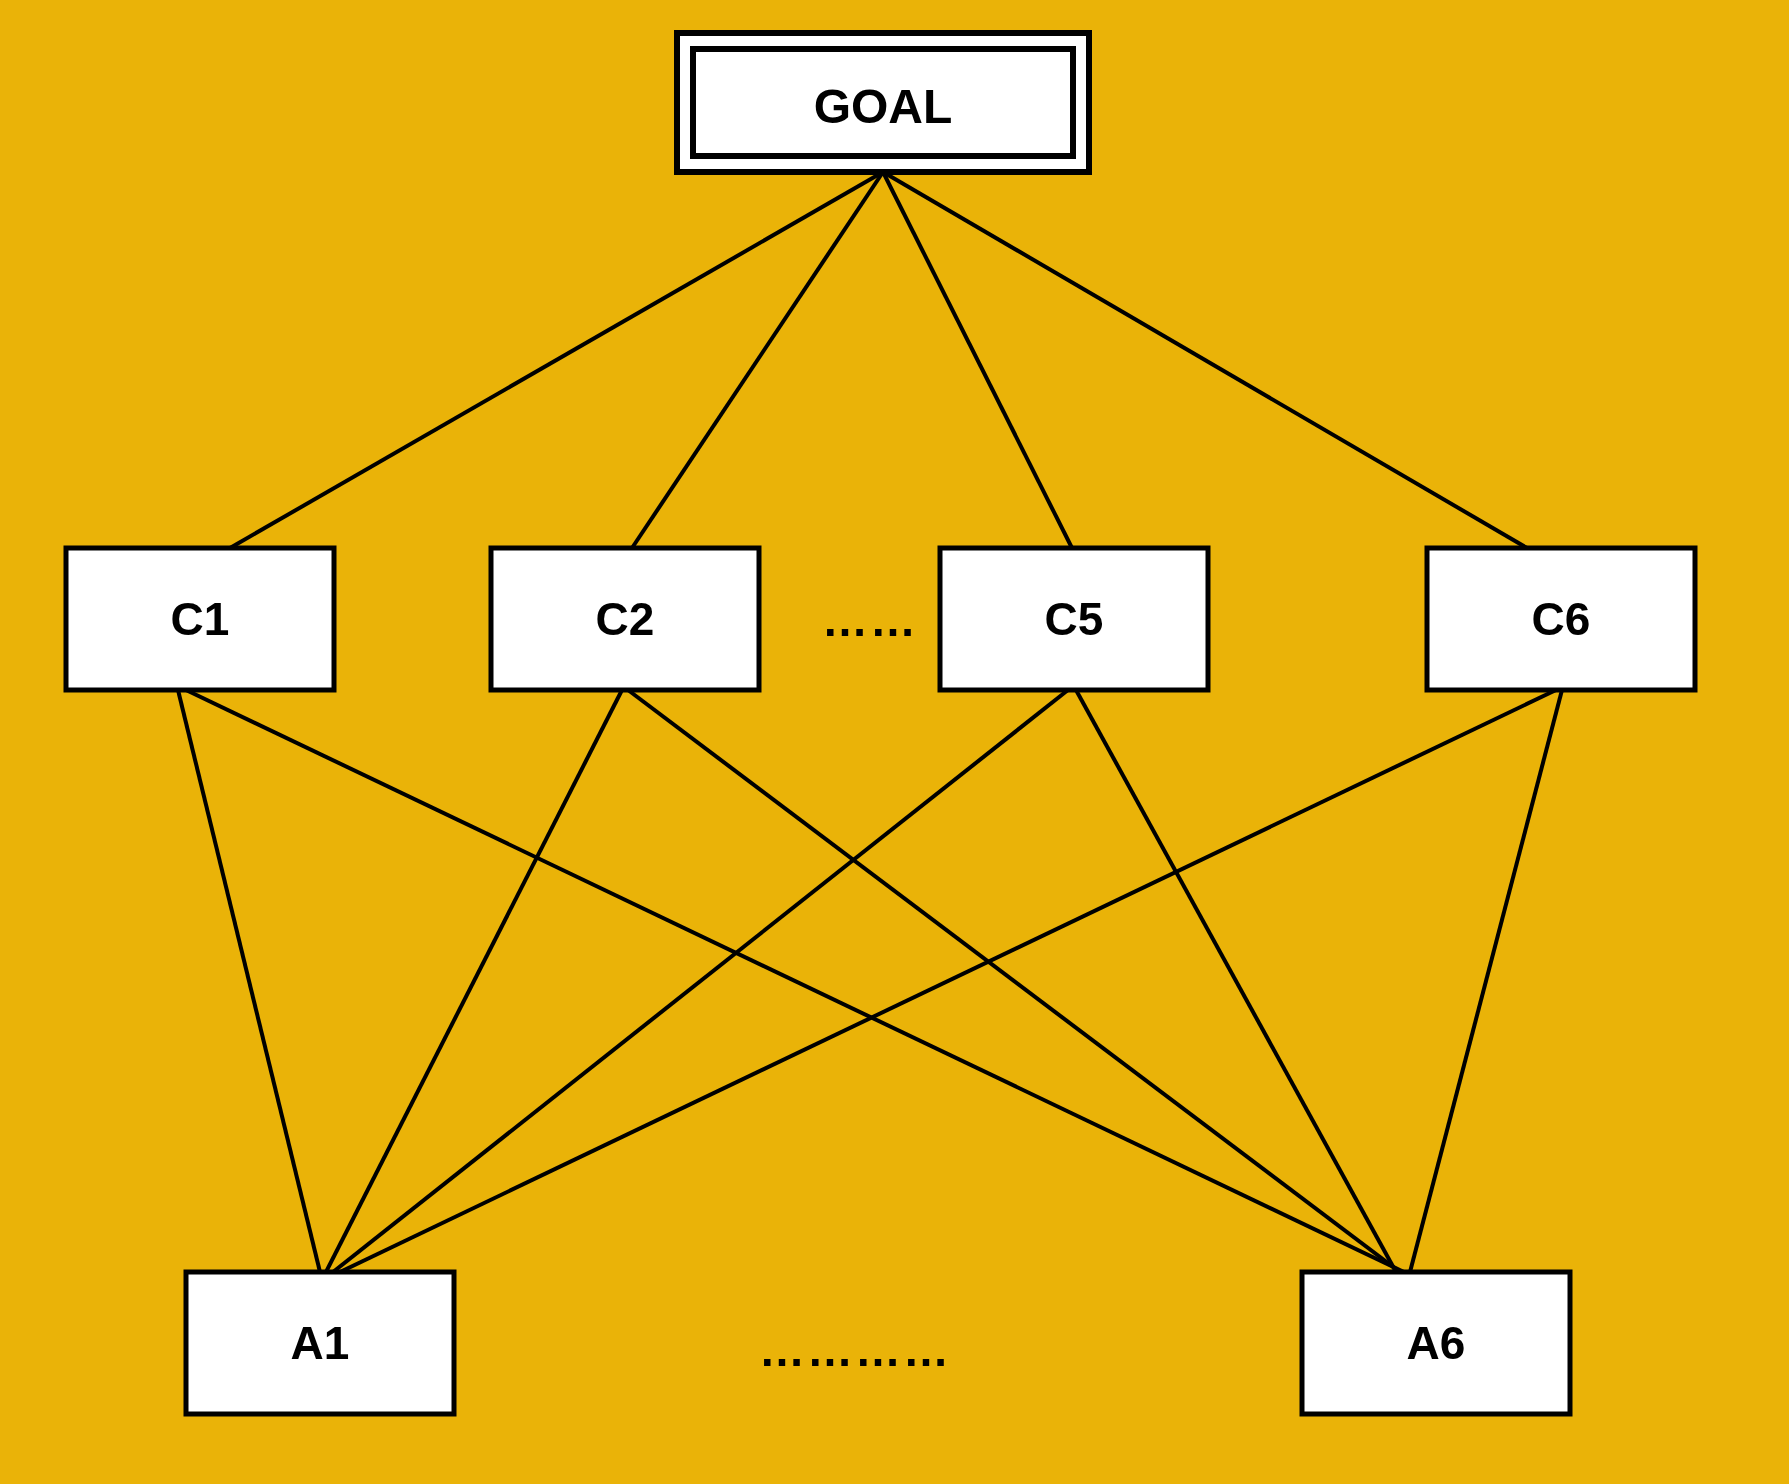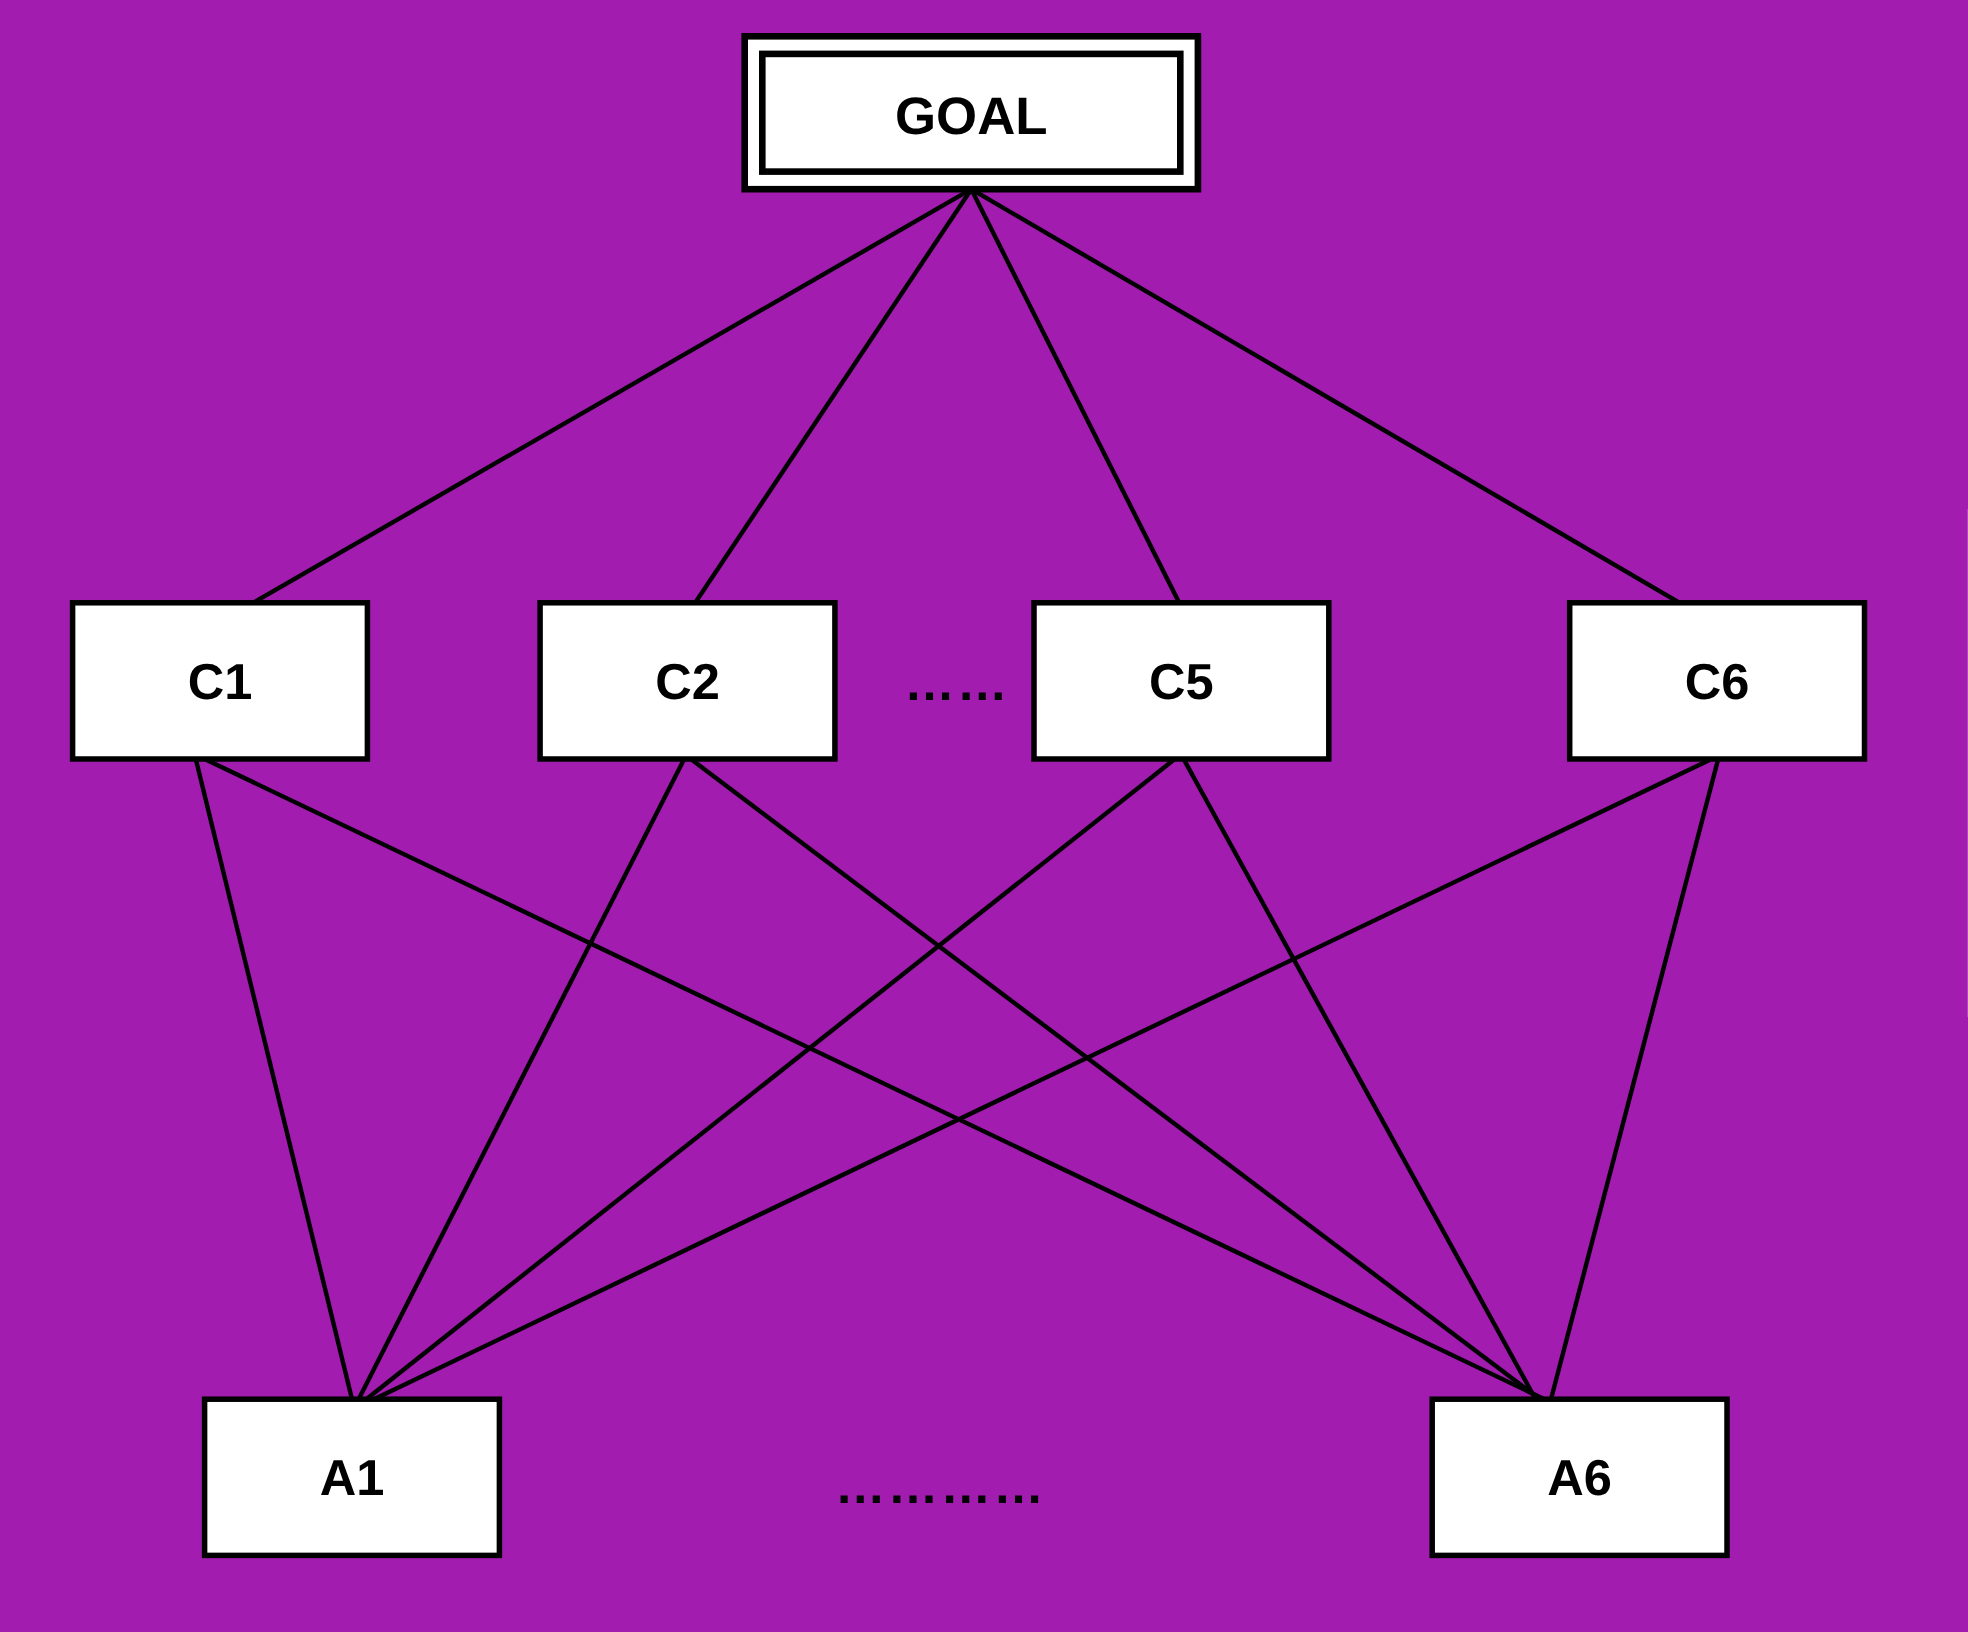--- a/index.html
+++ b/index.html
@@ -11,21 +11,21 @@
   body {
     width: 1789px;
     height: 1484px;
     overflow: hidden;
     font-family: "Liberation Sans", sans-serif;
   }
   #diagram-root {
     position: relative;
     width: 1789px;
     height: 1484px;
-    background: #a21caf;
+    background: #eab308;
   }
   svg#hierarchy-svg {
     position: absolute;
     top: 0;
     left: 0;
     width: 1789px;
     height: 1484px;
     display: block;
   }
   .edge-line {

